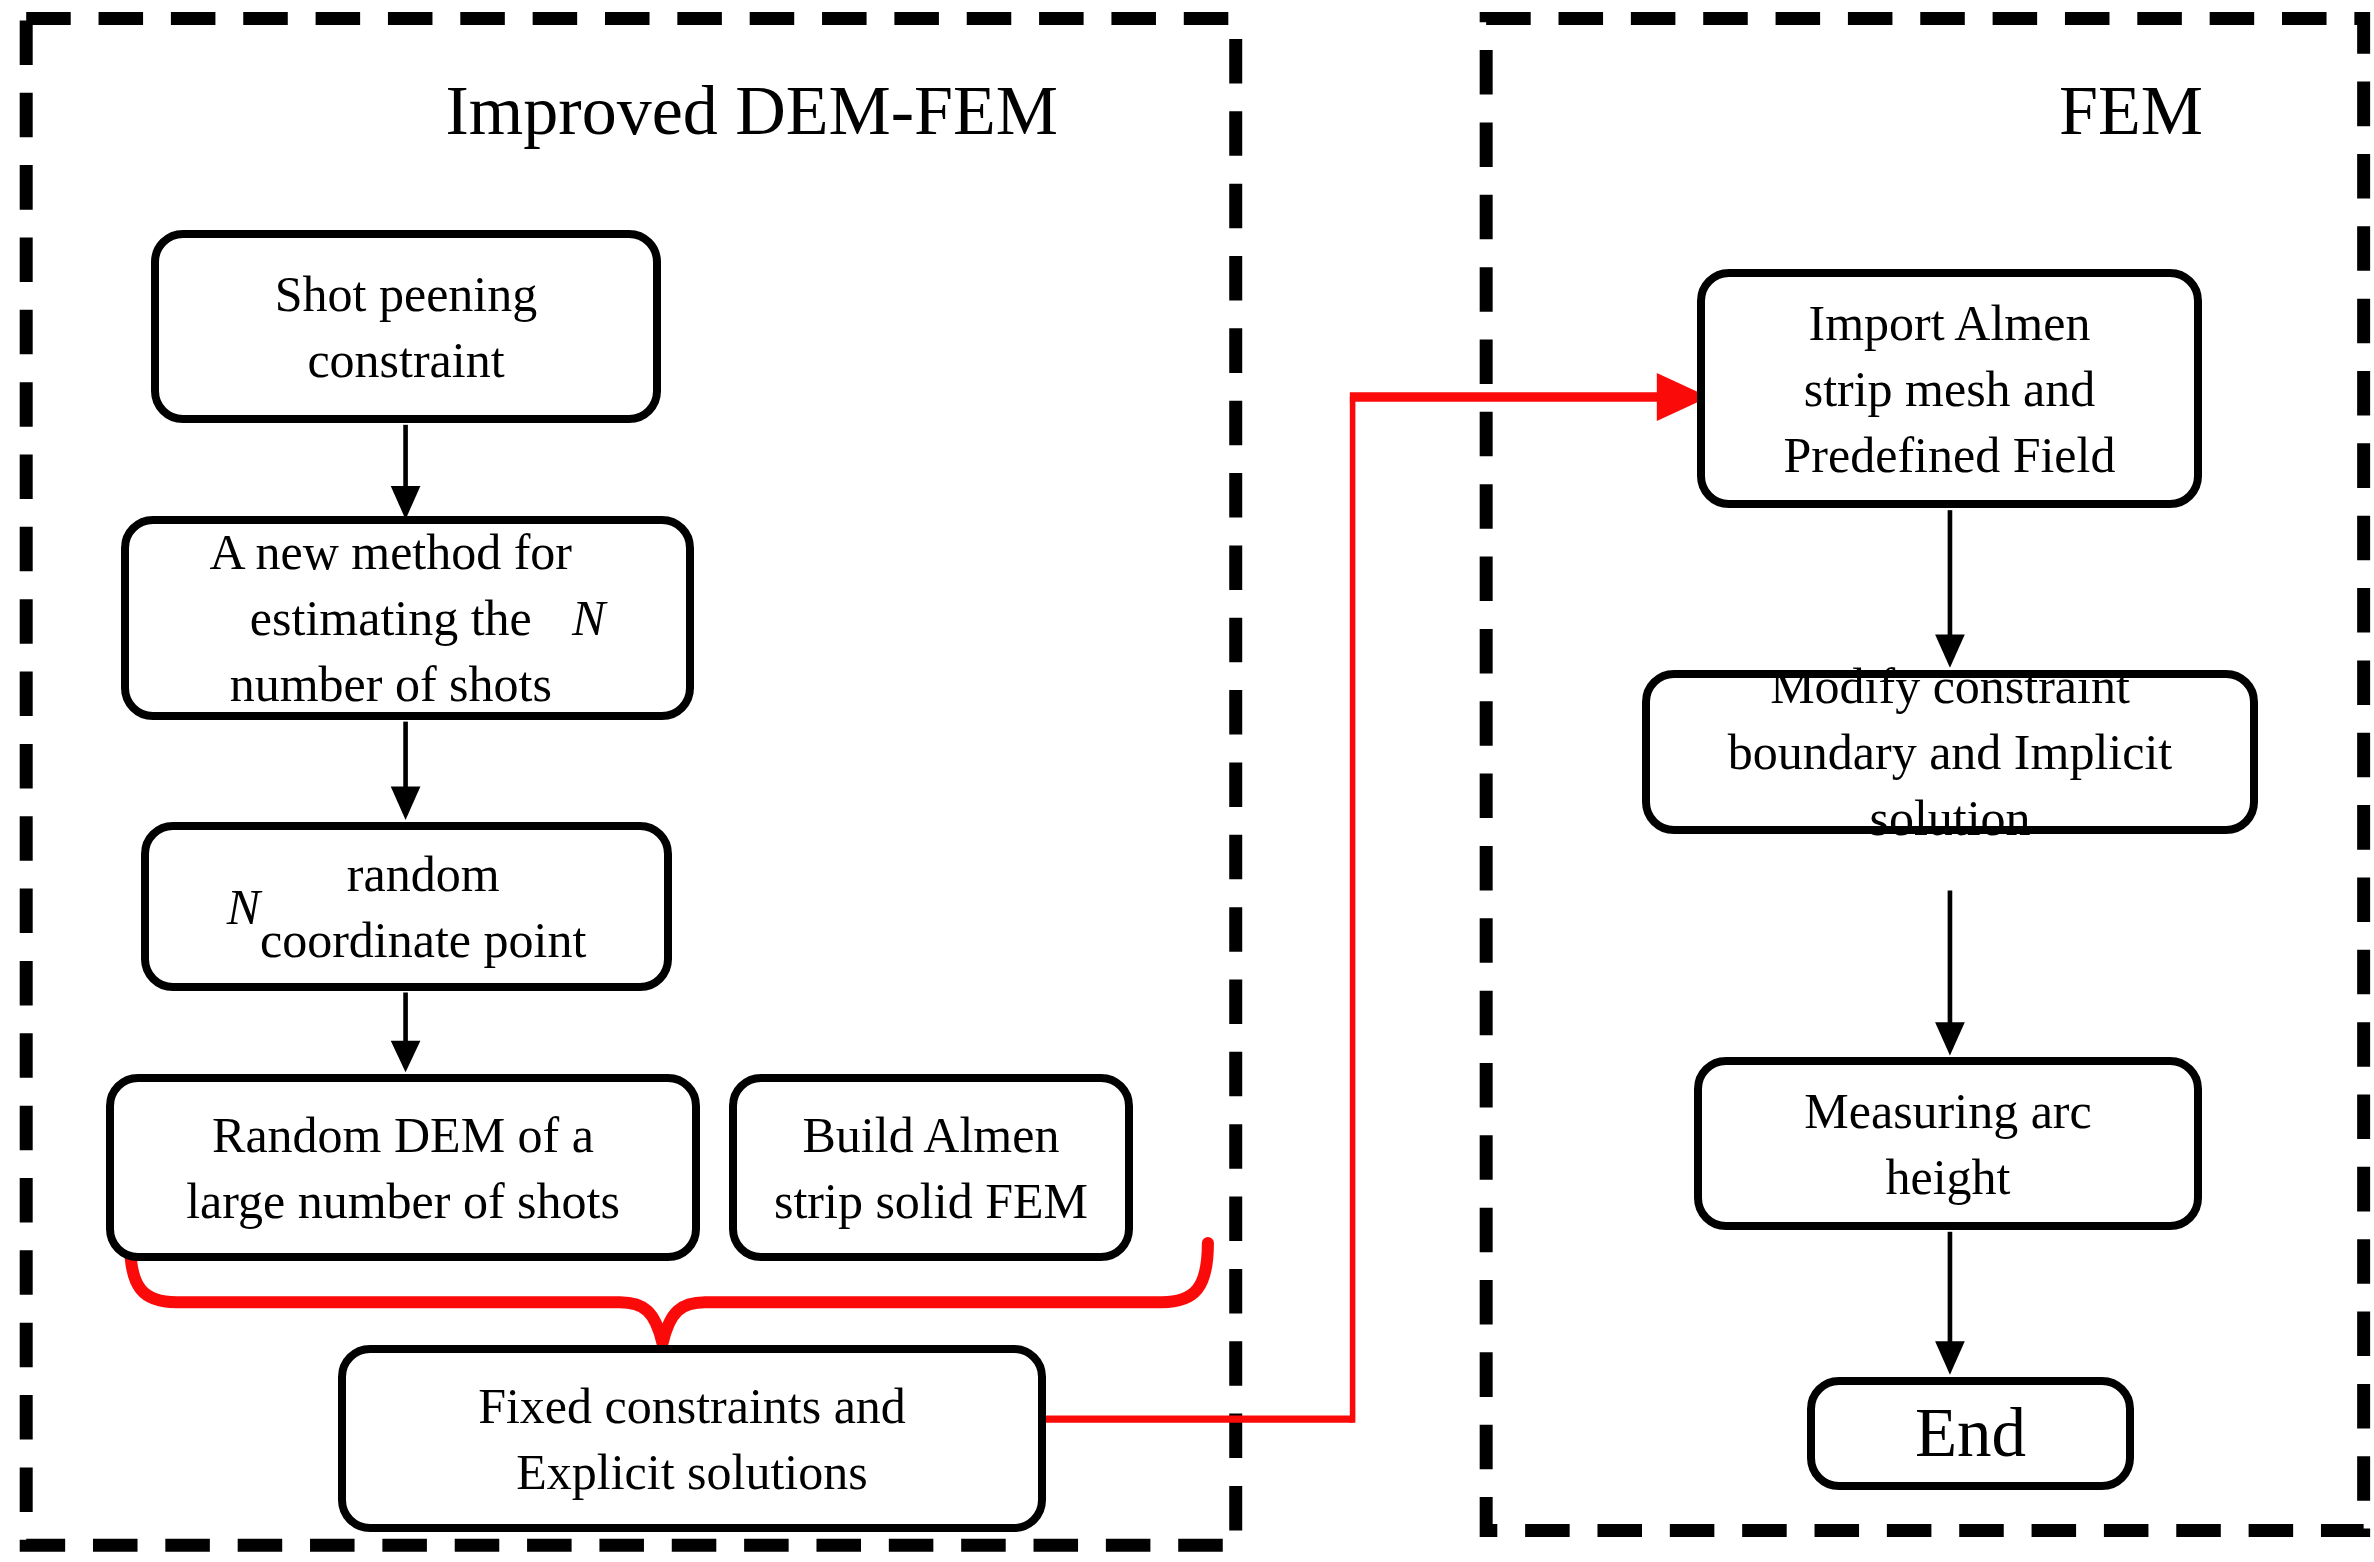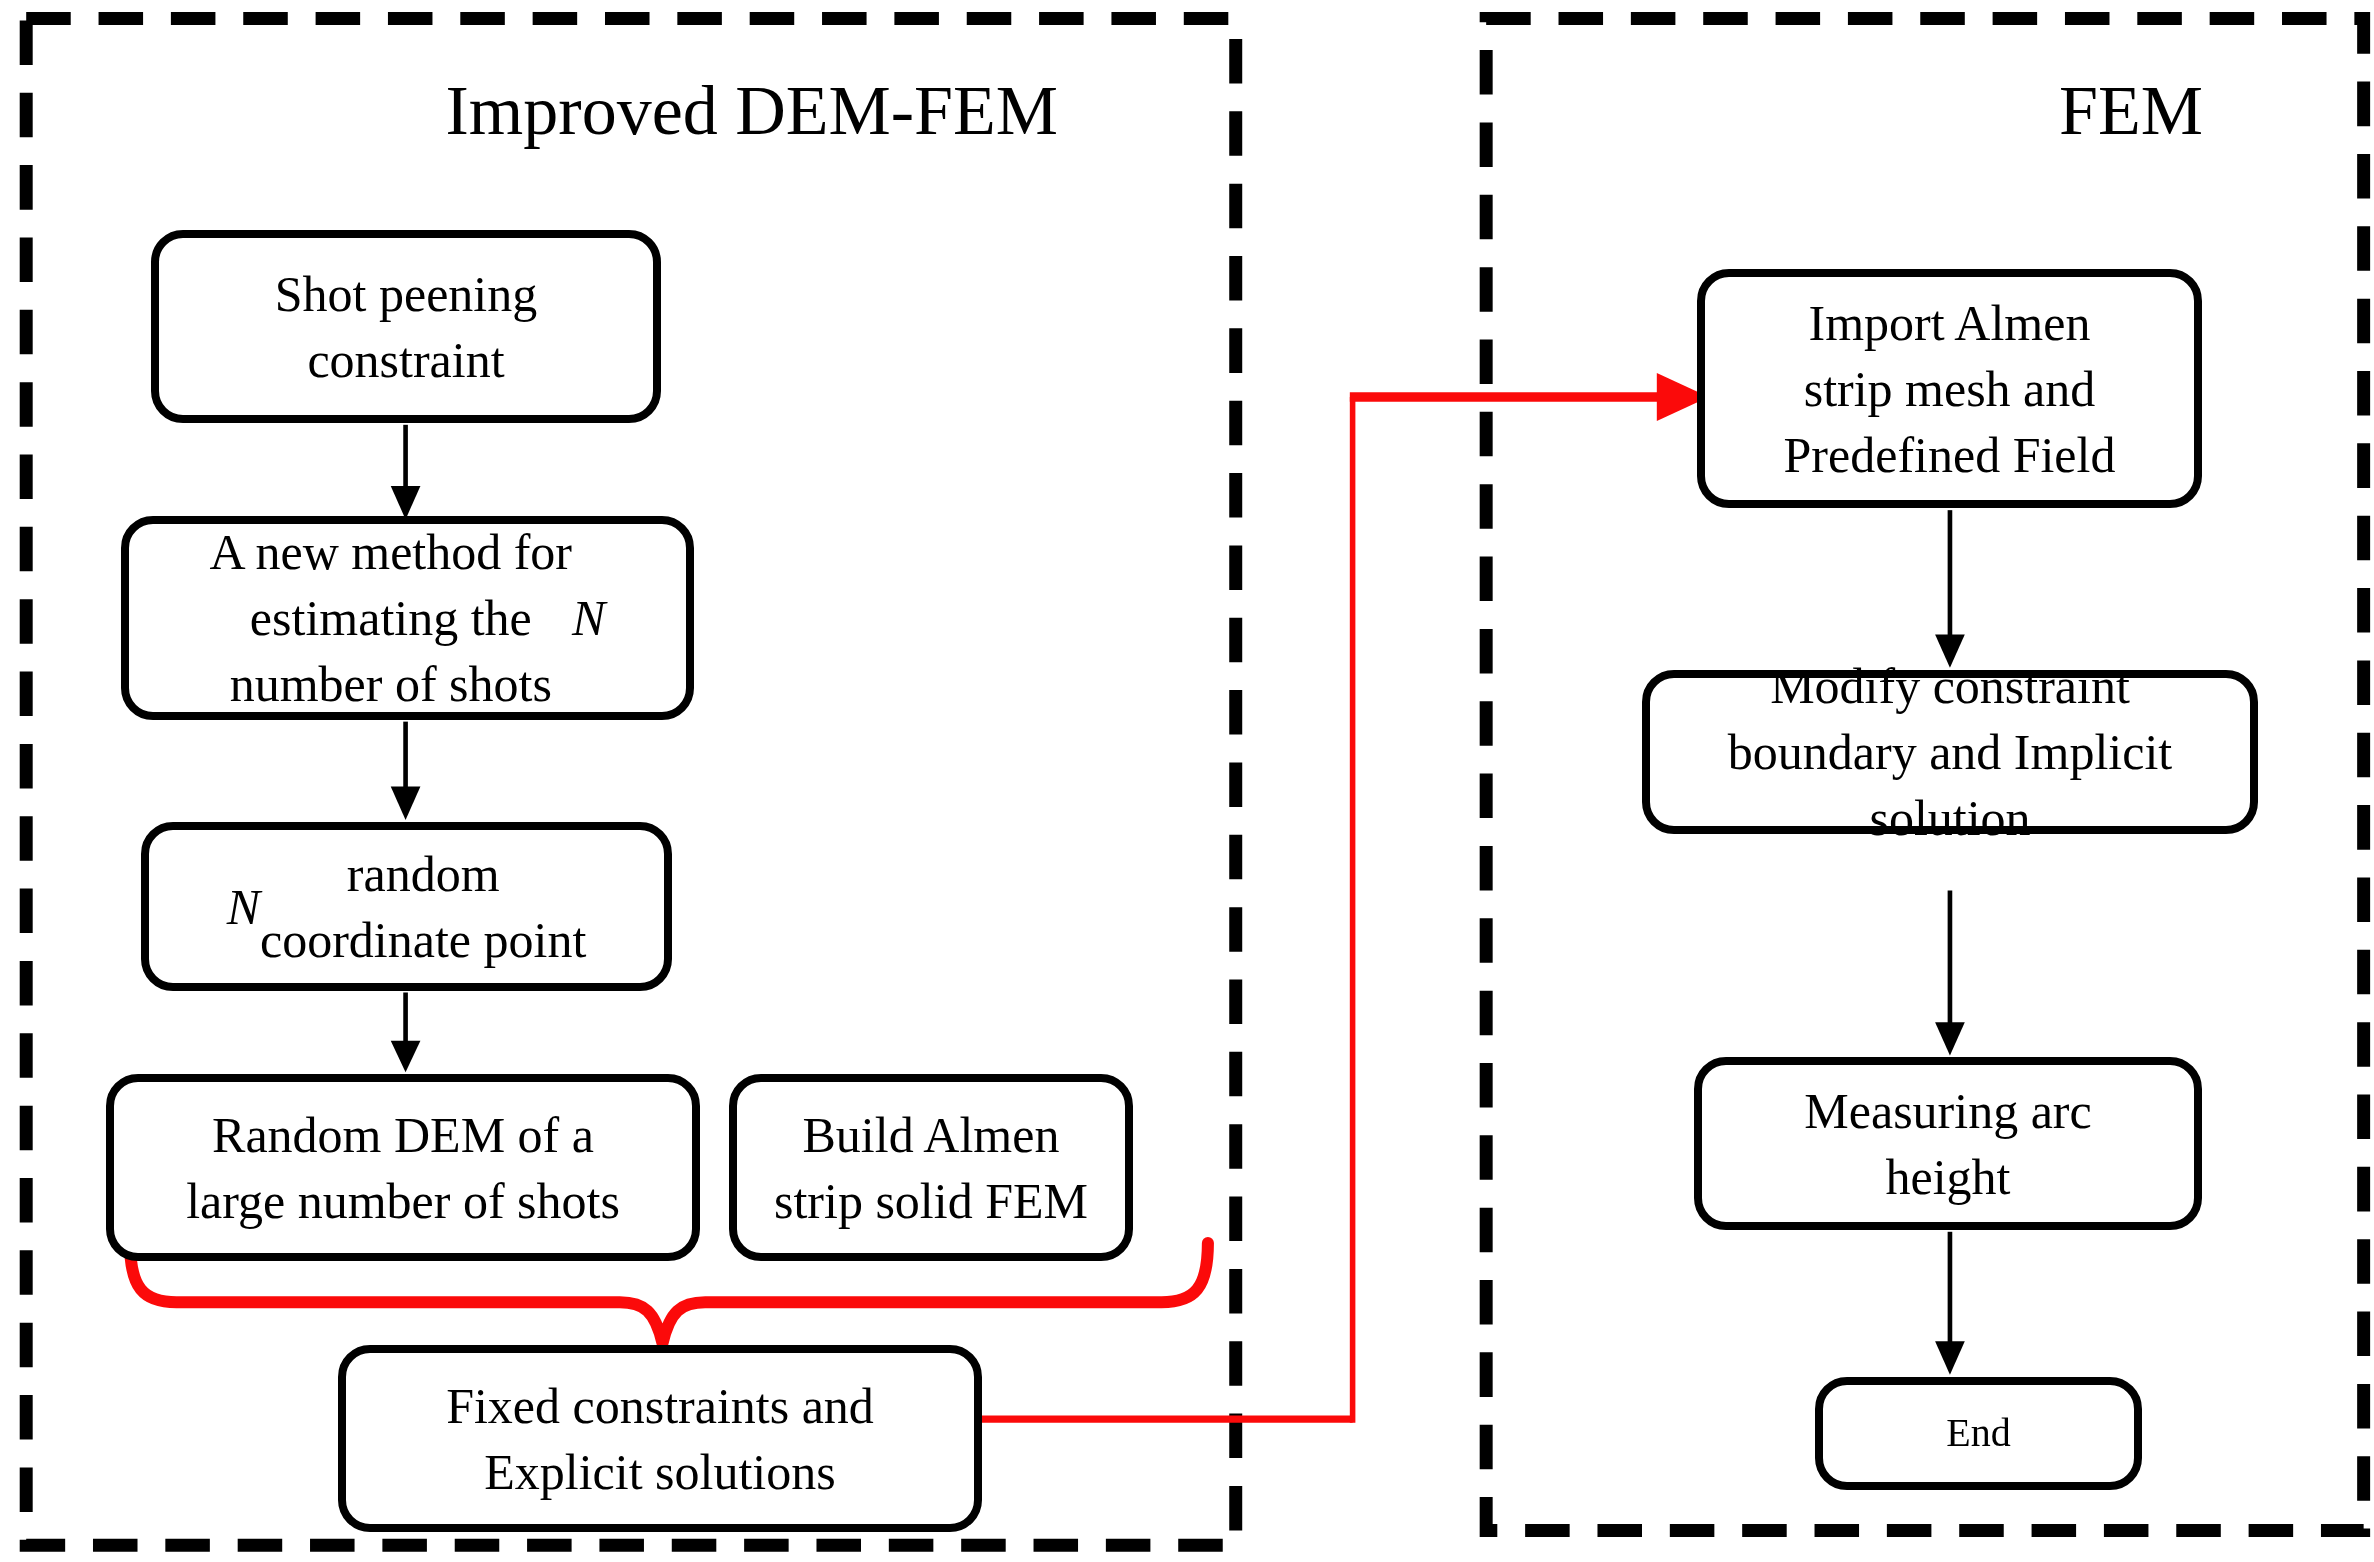--- a/index.html
+++ b/index.html
@@ -42,31 +42,30 @@
     display: flex;
     align-items: center;
     justify-content: center;
     text-align: center;
     font-size: 50px;
     line-height: 1.32;
     white-space: pre-line;
     padding: 3.7px 9.3px;
   }
   .node.end-node {
-    font-size: 40px;
-    margin-left: 8px;
+    font-size: 69px;
   }
 
   
   #box-shot-peening     { left: 151px;  top: 230px;  width: 510px; height: 193px; }
   #box-new-method       { left: 121px;  top: 516px;  width: 573px; height: 204px; }
   #box-random-coord     { left: 141px;  top: 822px;  width: 531px; height: 169px; }
   #box-random-dem       { left: 106px;  top: 1074px; width: 594px; height: 187px; }
   #box-build-almen      { left: 729px;  top: 1074px; width: 404px; height: 187px; }
-  #box-fixed-constraints{ left: 338px;  top: 1345px; width: 644px; height: 187px; }
+  #box-fixed-constraints{ left: 338px;  top: 1345px; width: 708px; height: 187px; }
   #box-import-almen     { left: 1697px; top: 269px;  width: 505px; height: 239px; }
   #box-modify-constraint{ left: 1642px; top: 670px;  width: 616px; height: 164px; }
   #box-measuring-arc    { left: 1694px; top: 1057px; width: 508px; height: 173px; }
   #box-end              { left: 1807px; top: 1377px; width: 327px; height: 113px; }
 
   #title-left  { left: 223px;  top: 72px; width: 835px; }
   #title-right { left: 1646px; top: 72px; width: 557px; }
 </style>
 </head>
 <body>

